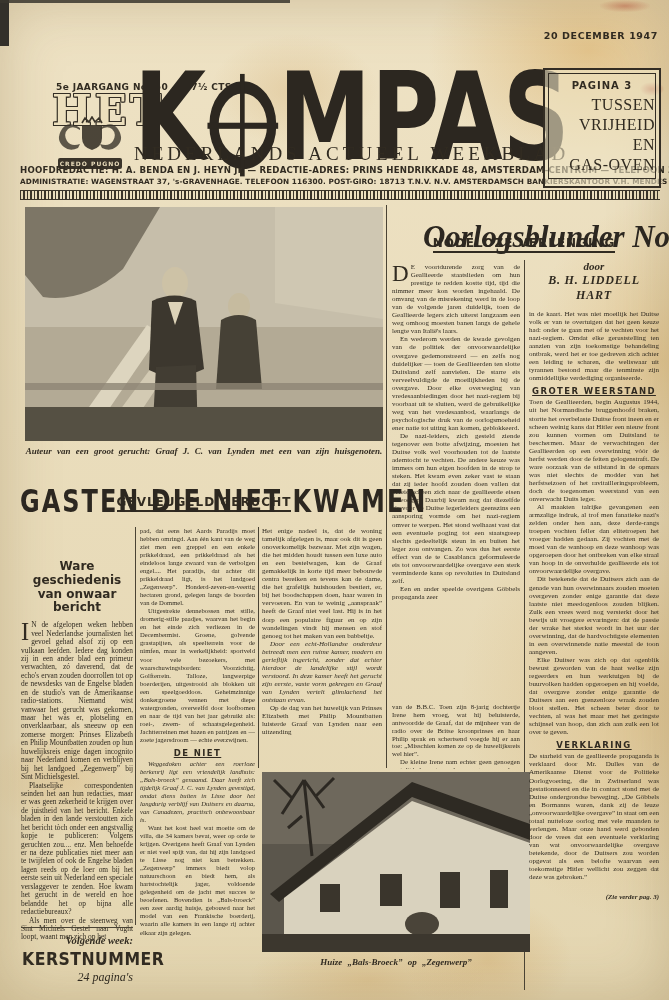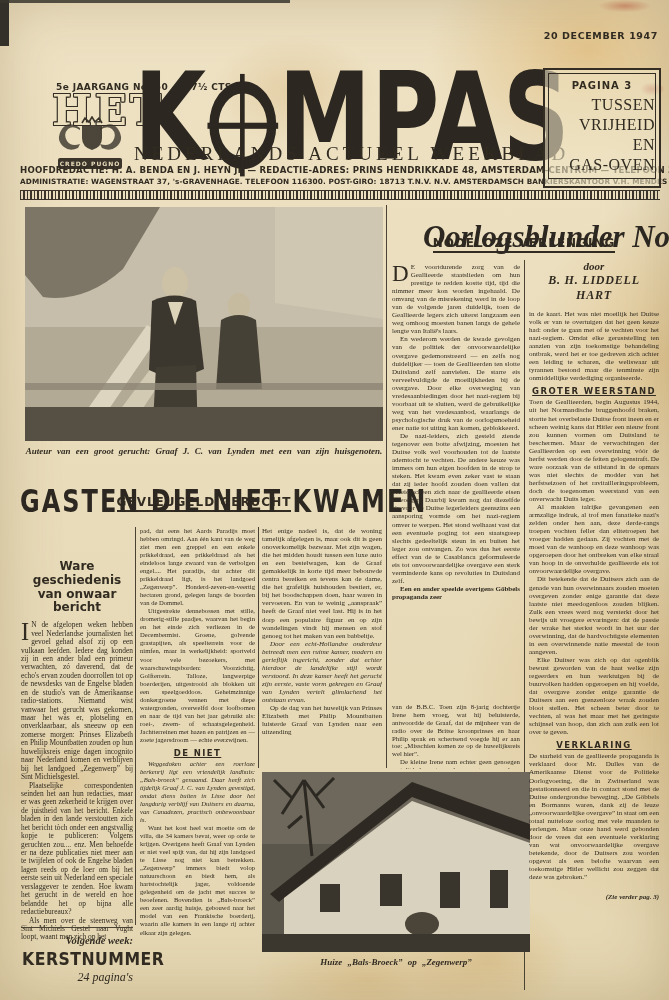--- a/index.html
+++ b/index.html
@@ -68,21 +68,21 @@
   .c3{left:262px;width:120px;top:527px;height:241px;font-size:7px;line-height:1.15;}
   .w1{left:392px;width:128px;top:263px;height:436px;font-size:7px;line-height:1.15;}
   .wc{left:392px;width:128px;top:703px;height:66px;font-size:6.8px;line-height:1.16;}
   .w2{left:529px;width:130px;top:260px;height:732px;font-size:7px;line-height:1.15;}
   .pb{margin:0;text-indent:8px;text-align:justify;}
   .pb.noind,.pb.drop,.pb.sub,.pb.lead-sub,.pb.cont,.pb.byline-door,.pb.byline-name{text-indent:0;}
   .pb.drop::first-letter{float:left;font-size:3.3em;line-height:.78;padding:1px 2px 0 0;}
   .pb.lead-sub{font:bold 12px "DejaVu Sans",sans-serif;line-height:1.15;text-align:center;margin:1px 0 6px;}
   .pb.sub{font:bold 8.5px "DejaVu Sans",sans-serif;letter-spacing:1.4px;text-align:center;margin:4px 0 2px;text-decoration:underline;}
   .pb.ital{font-style:italic;}
-  .pb.boldp{font-weight:bold;}
+  .pb.boldp{font-weight:normal;}
   .pb.cont{text-align:right;font-style:italic;font-weight:bold;margin-top:12px;}
   .pb.byline-door{text-align:center;font:bold italic 11px "Liberation Serif",serif;margin:0 0 1px;}
   .pb.byline-name{text-align:center;font:bold italic 12px "Liberation Serif",serif;letter-spacing:.8px;margin:0 0 7px;}
   
   .next-week{left:21px;top:927px;width:112px;border-top:1px solid #4a4334;text-align:right;padding-top:7px;}
   .nw-lead{font:bold italic 10.5px "Liberation Serif",serif;}
   .nw-title{font:bold 16px "DejaVu Sans",sans-serif;letter-spacing:.5px;margin:3px 0 2px;transform:scale(.98,1.1);}
   .nw-sub{font:italic 12px "Liberation Serif",serif;}
 </style>
 </head>

